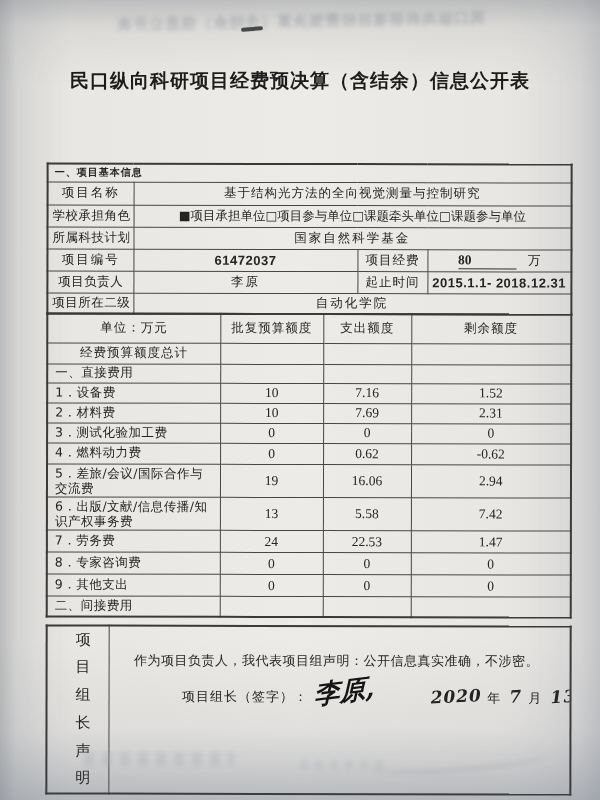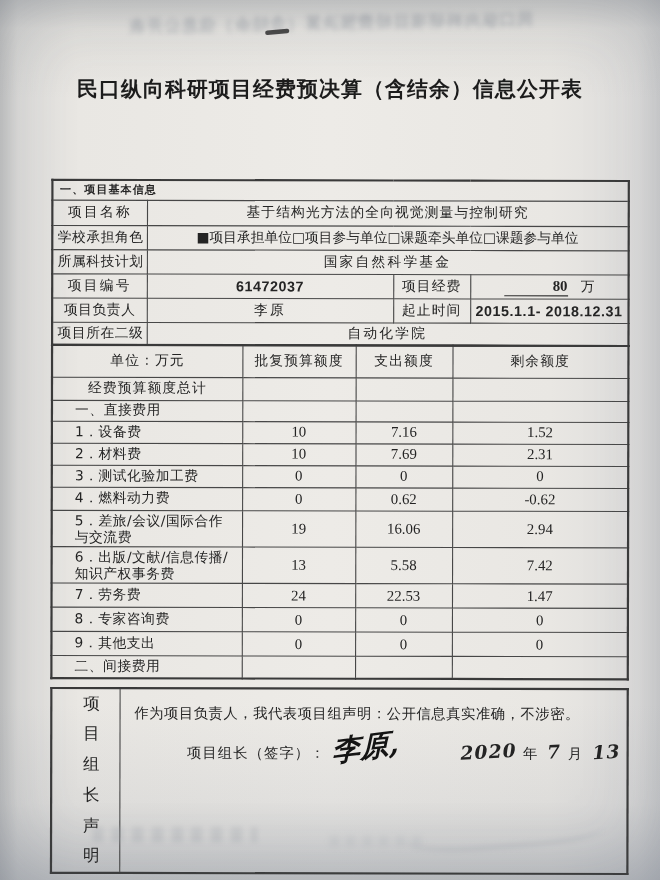--- a/index.html
+++ b/index.html
@@ -65,32 +65,32 @@
   table{border-collapse:collapse;table-layout:fixed;width:524px;
         font-size:12.5px;color:#242424;}
   table{border:2px solid #3a3a3a;}
   td{border:1px solid #474747;padding:0 4px;overflow:hidden;word-break:break-all;}
   .sec td{font-weight:700;font-size:10px;padding-left:6px;letter-spacing:1px;}
   .lbl{text-align:center;letter-spacing:2px;white-space:nowrap;}
   .ctr{text-align:center;}
   .num{font-family:"Liberation Serif","DejaVu Serif",serif;font-size:13.5px;text-align:center;}
   .sansval{font-family:"Liberation Sans","DejaVu Sans",sans-serif;font-weight:600;
            font-size:13px;text-align:center;letter-spacing:.5px;}
-  .leftlbl{text-align:left;padding-left:20px;letter-spacing:.5px;}
-  .fund-underline{display:inline-block;min-width:58px;text-align:right;
+  .leftlbl{text-align:left;padding-left:7px;letter-spacing:.5px;}
+  .fund-underline{display:inline-block;min-width:58px;text-align:left;
                   border-bottom:1.2px solid #2f2f2f;font-family:"Liberation Serif",serif;
                   font-size:13.5px;font-weight:600;}
   .fund-unit{margin-left:12px;}
   .hdr td{font-size:12.5px;text-align:center;letter-spacing:1px;}
 
   
   .decl{margin-top:7px;}
   .decl-label{font-size:15px;letter-spacing:2px;line-height:1.85;
               padding-left:28px;vertical-align:middle;}
-  .decl-body{position:relative;vertical-align:top;padding:4px;margin-top:32px;}
+  .decl-body{position:relative;vertical-align:top;padding:16px;margin-top:32px;}
   .decl-statement{padding:9px 8px 0 9px;font-size:13px;letter-spacing:.5px;}
   .sign-row{position:relative;height:44px;margin-top:2px;font-size:13px;}
   .sign-label{position:absolute;left:57px;top:16px;letter-spacing:1px;}
   .signature{
     position:absolute;left:188px;top:2px;font-size:26px;font-weight:600;font-style:italic;
     transform:rotate(-7deg) skewX(-6deg);color:#141414;
     font-family:"DejaVu Serif","Liberation Serif",serif;
   }
   .hand{font-style:italic;font-weight:600;font-size:17px;
         font-family:"DejaVu Serif","Liberation Serif",serif;transform:rotate(-3deg);display:inline-block;}

